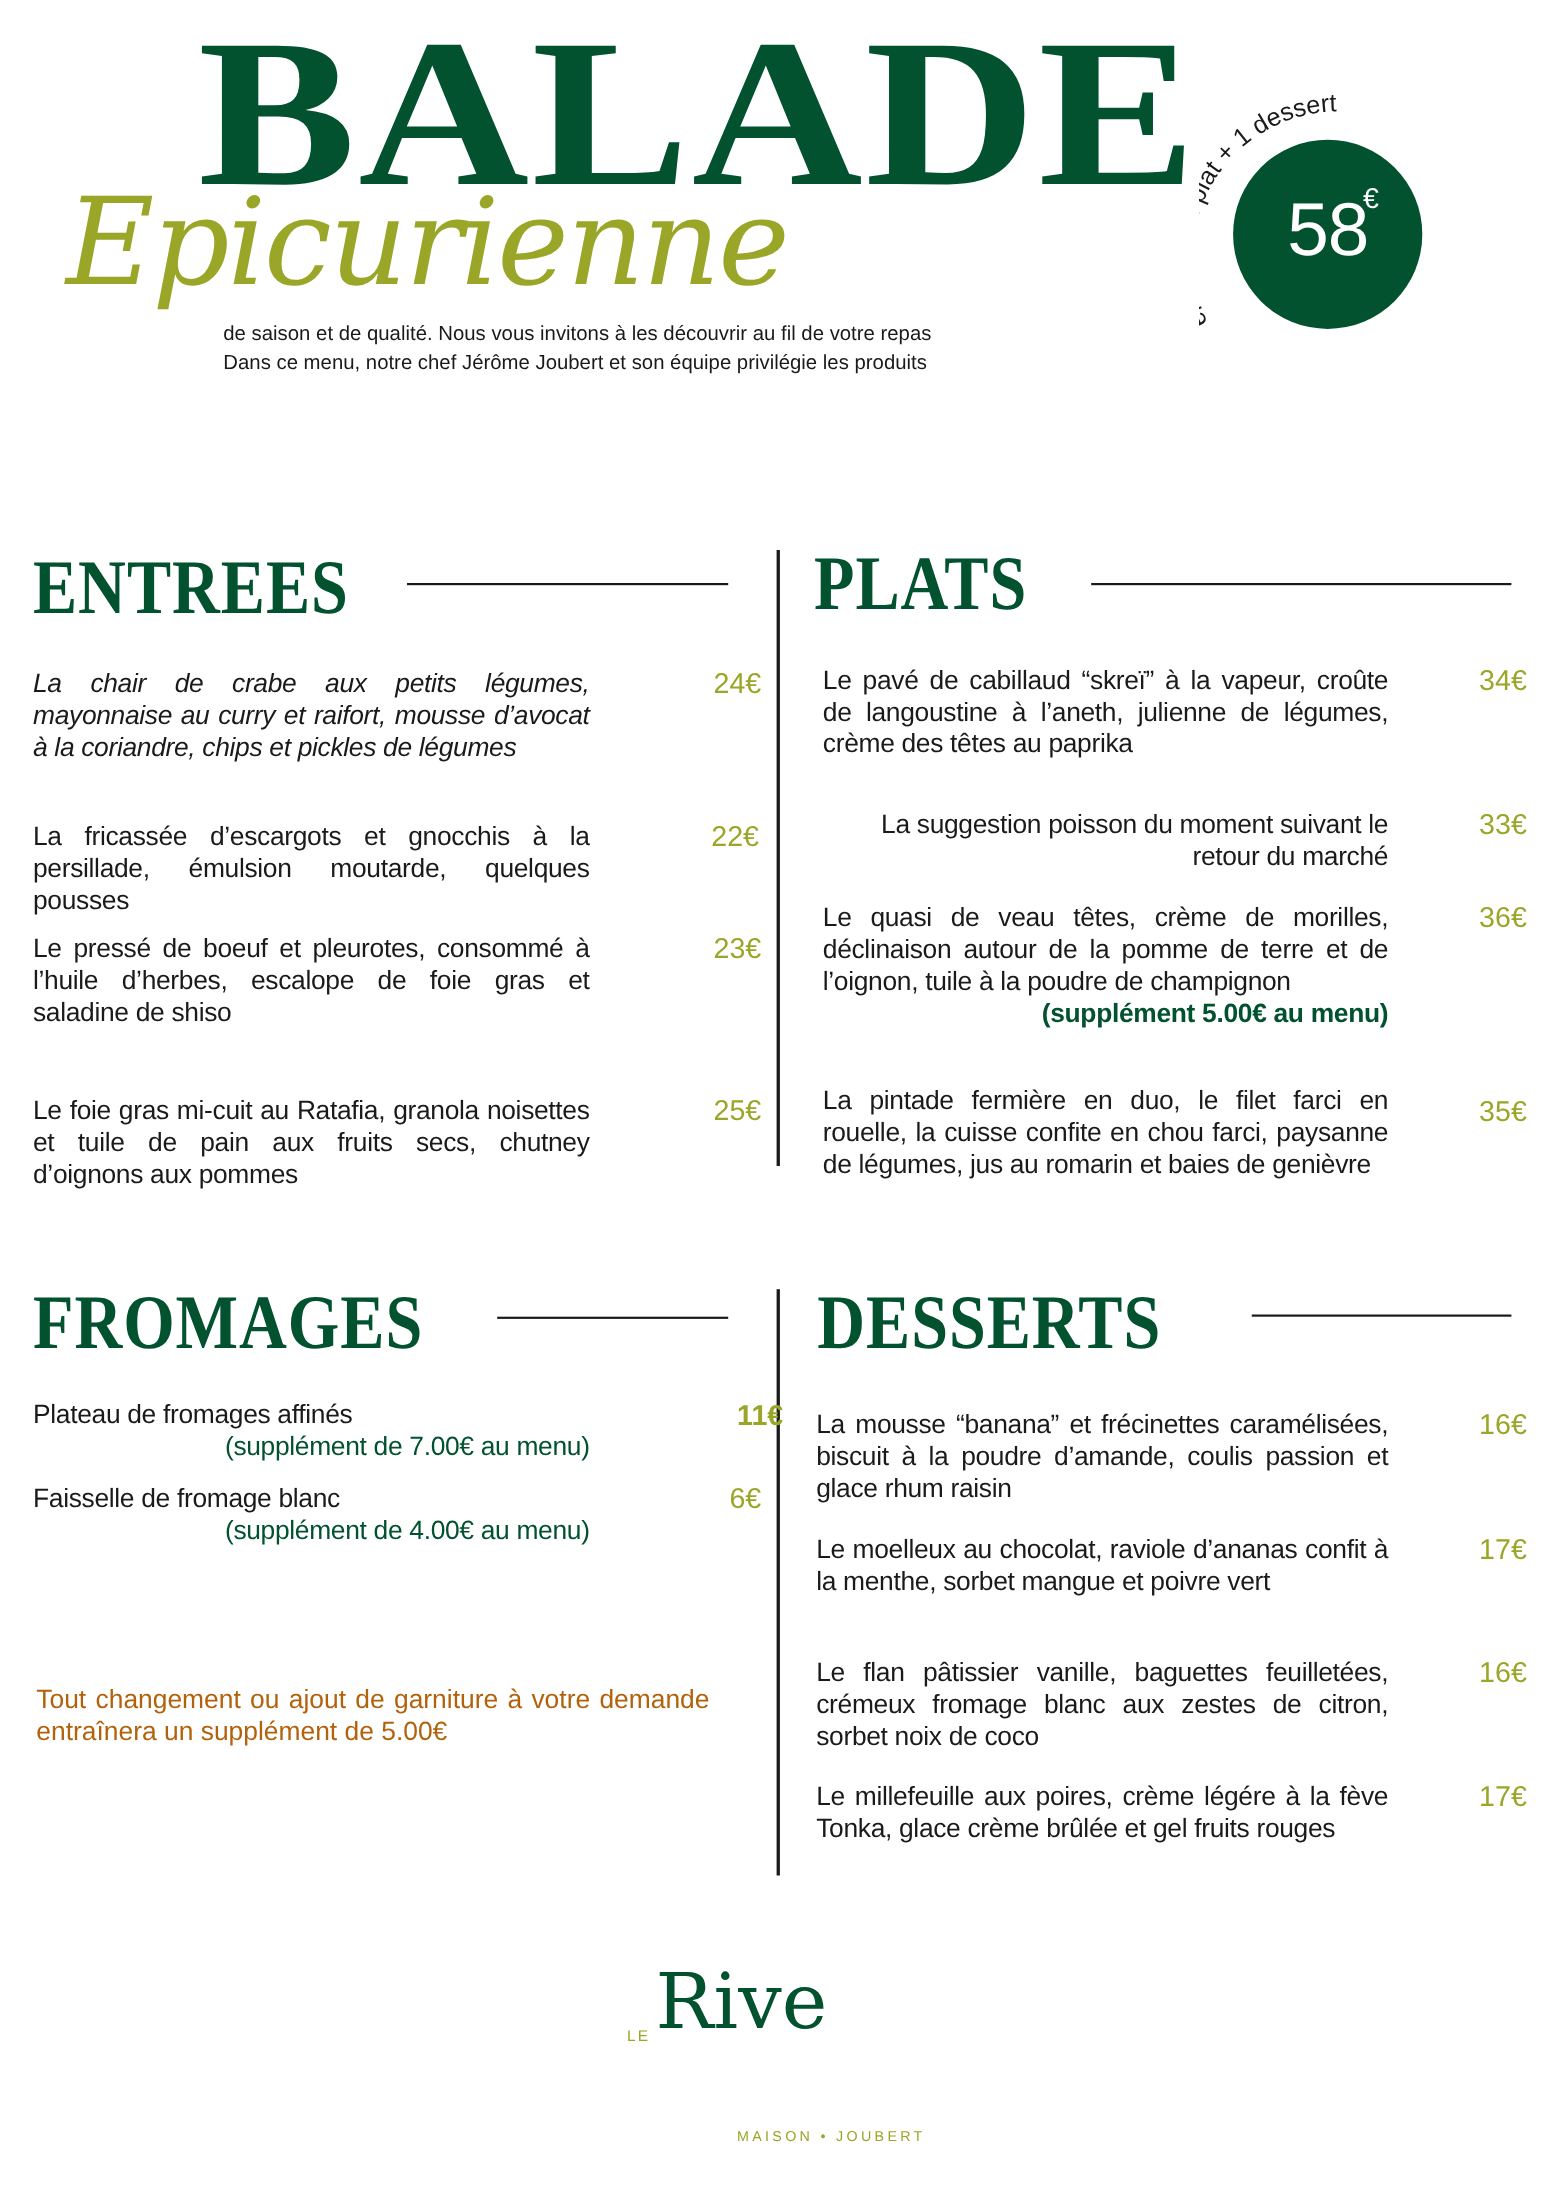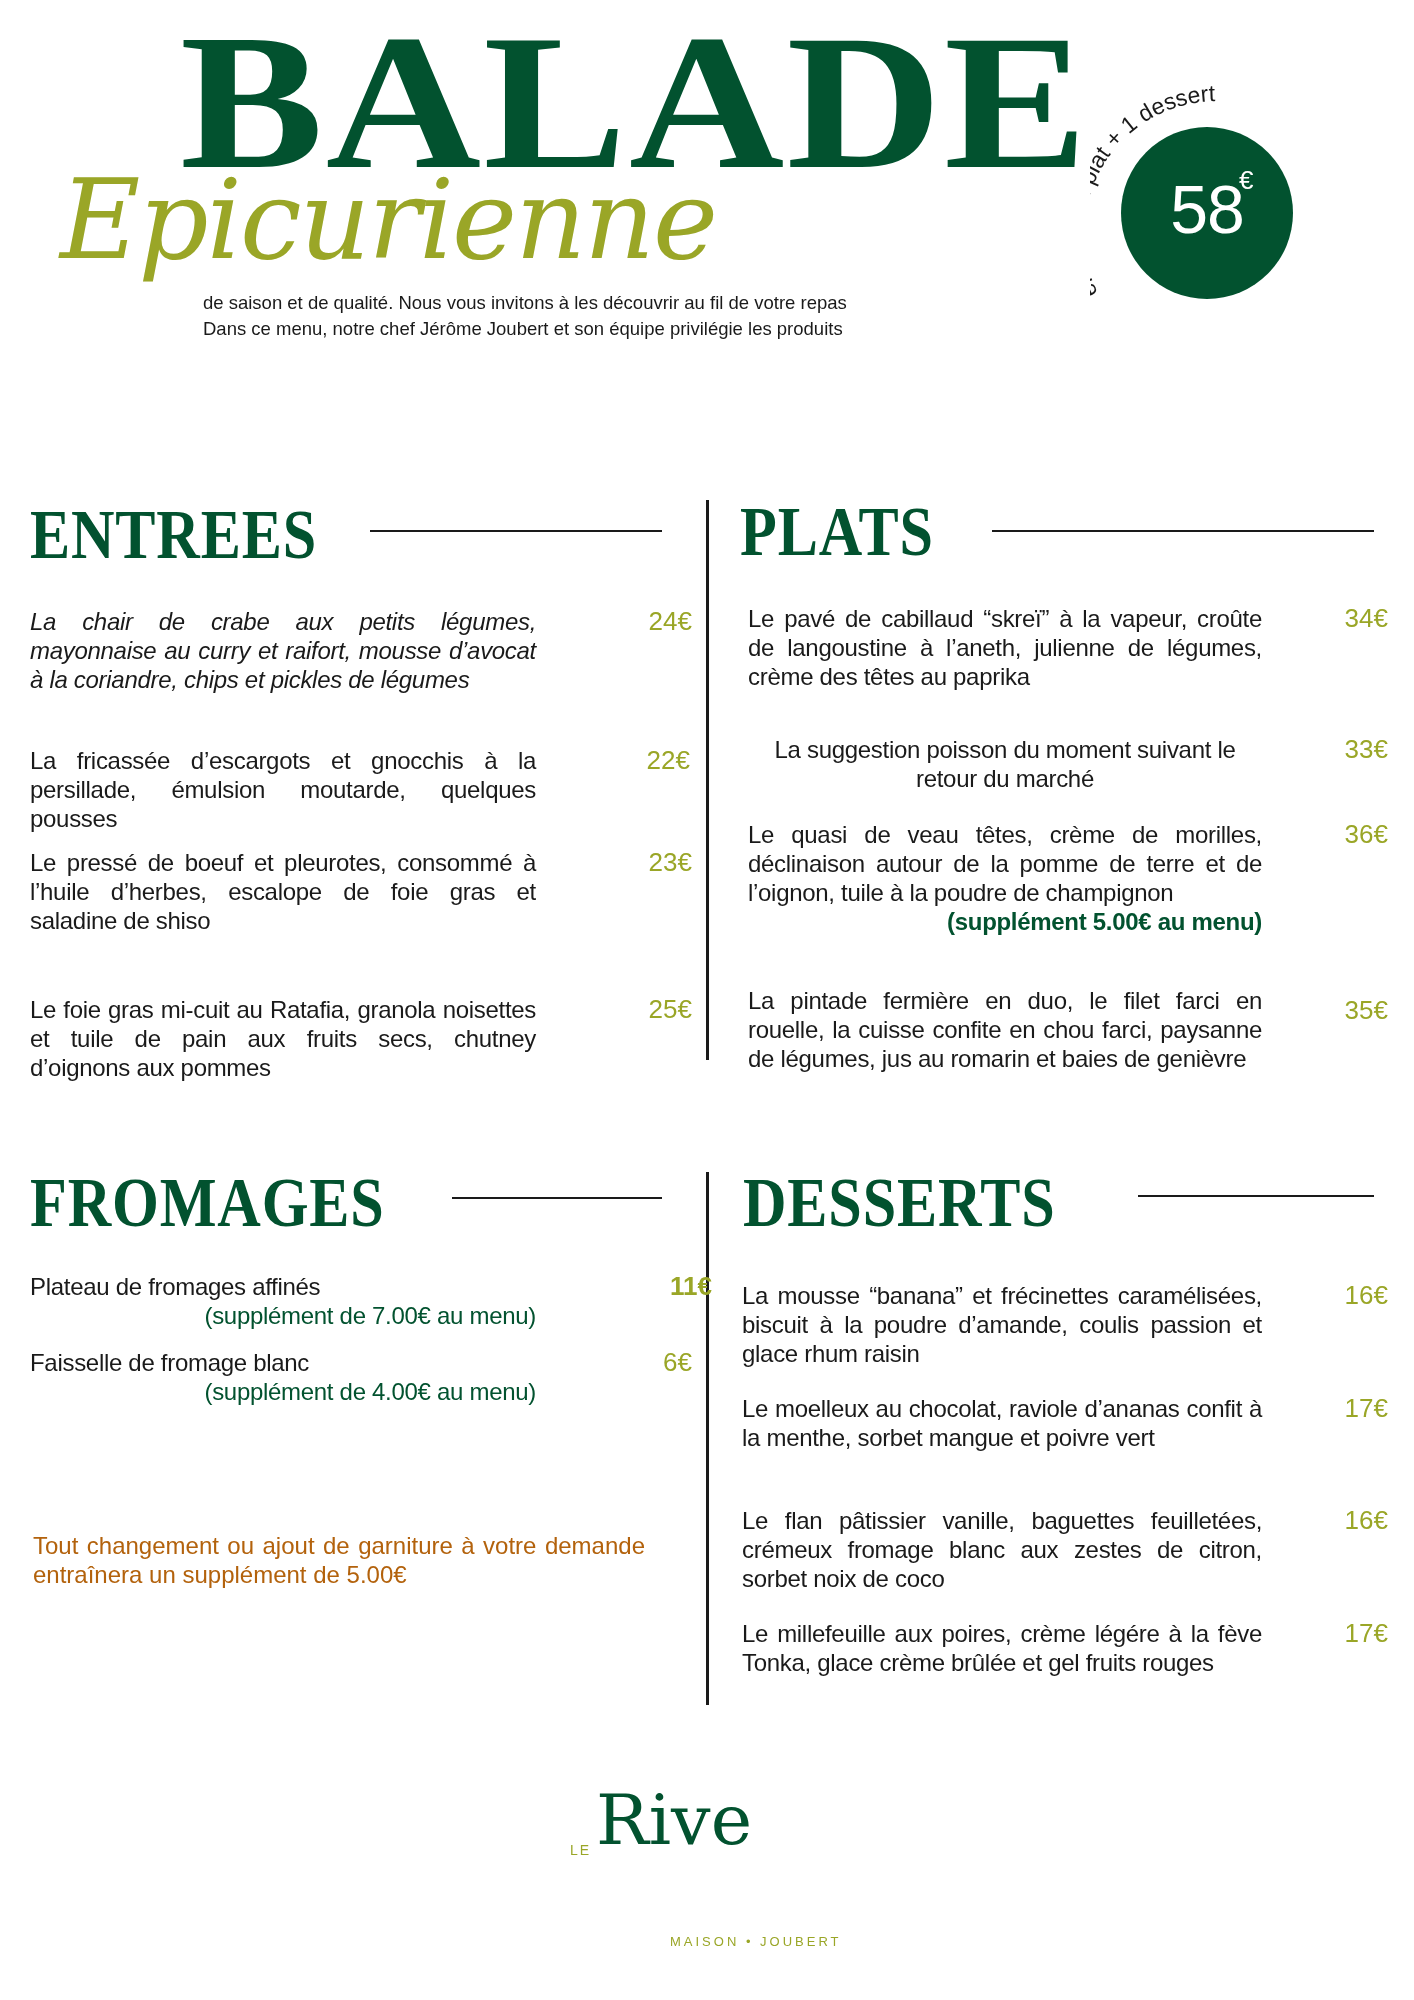--- a/index.html
+++ b/index.html
@@ -99,21 +99,21 @@
 </div>
 
 <div class="section-title" style="left:740px;top:497px;">PLATS</div>
 <div class="section-rule" style="left:992px;top:530px;width:382px;"></div>
 
 <div class="item" style="left:748px;top:604px;">
   <div class="item-desc" style="width:514px;">Le pavé de cabillaud “skreï” à la vapeur, croûte de langoustine à l’aneth, julienne de légumes, crème des têtes au paprika</div>
   <div class="item-price" style="left:560px;">34€</div>
 </div>
 <div class="item" style="left:748px;top:735px;">
-  <div class="item-desc" style="width:514px;text-align:center;">La suggestion poisson du moment suivant le retour du marché</div>
+  <div class="item-desc" style="width:514px;text-align:right;">La suggestion poisson du moment suivant le retour du marché</div>
   <div class="item-price" style="left:560px;">33€</div>
 </div>
 <div class="item" style="left:748px;top:820px;">
   <div class="item-desc" style="width:514px;">
     <span>Le quasi de veau têtes, crème de morilles, déclinaison autour de la pomme de terre et de l’oignon, tuile à la poudre de champignon</span>
     <span class="item-supp bold">(supplément 5.00€ au menu)</span>
   </div>
   <div class="item-price" style="left:560px;text-align:right;">36€</div>
 </div>
 <div class="item" style="left:748px;top:986px;">

